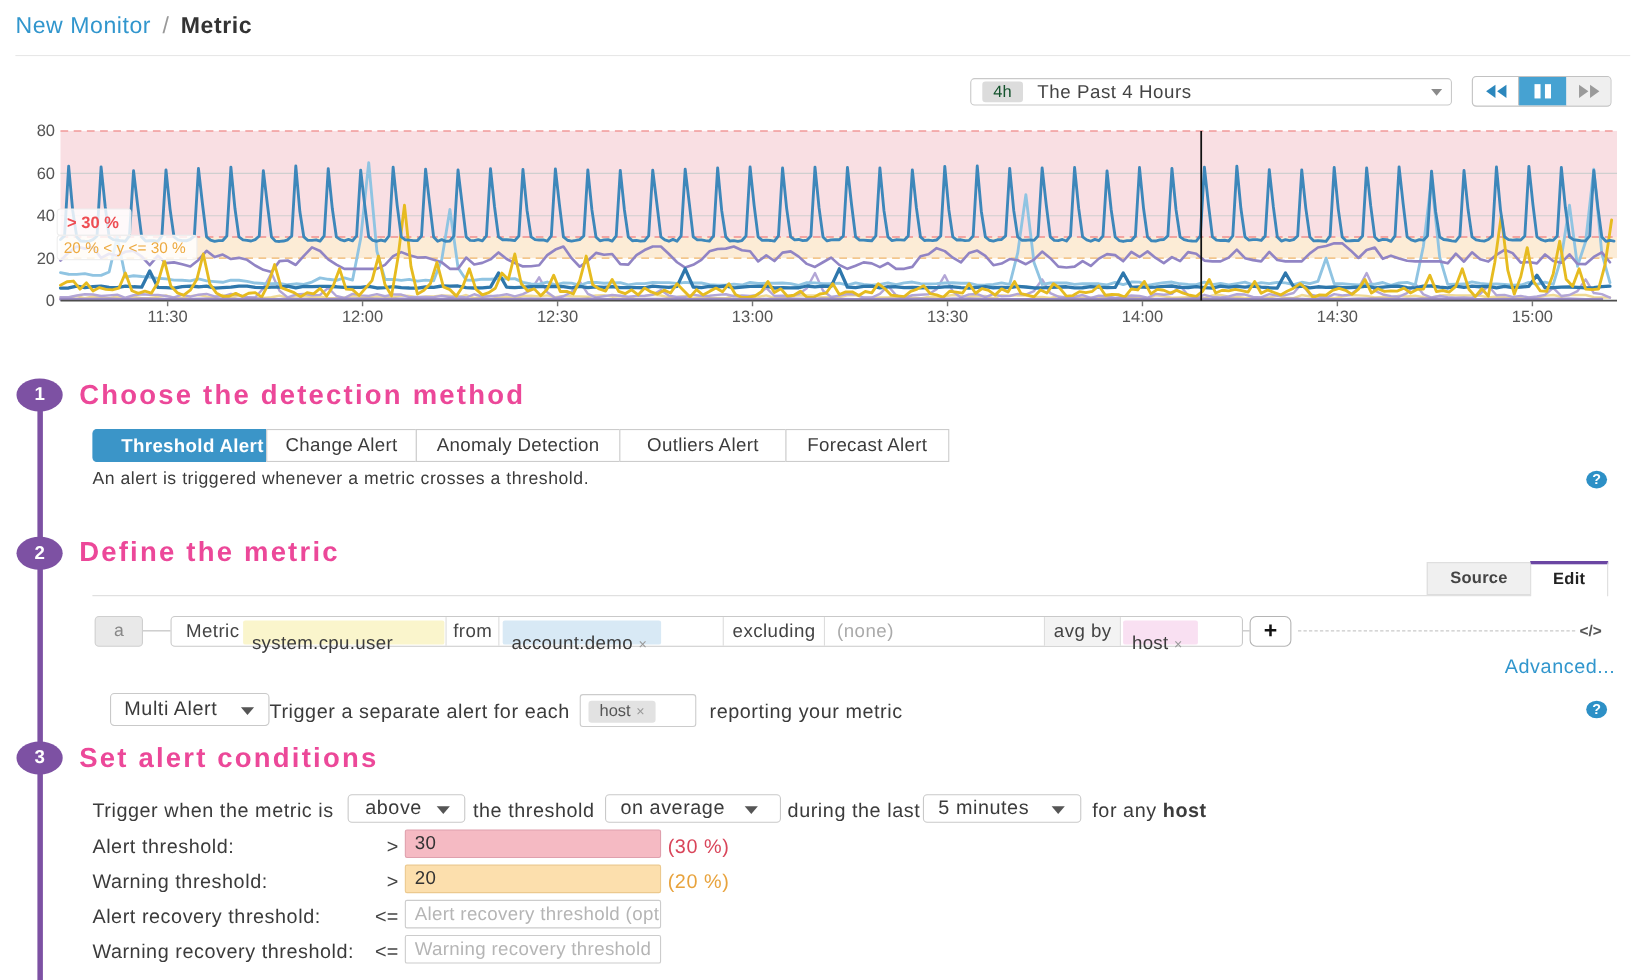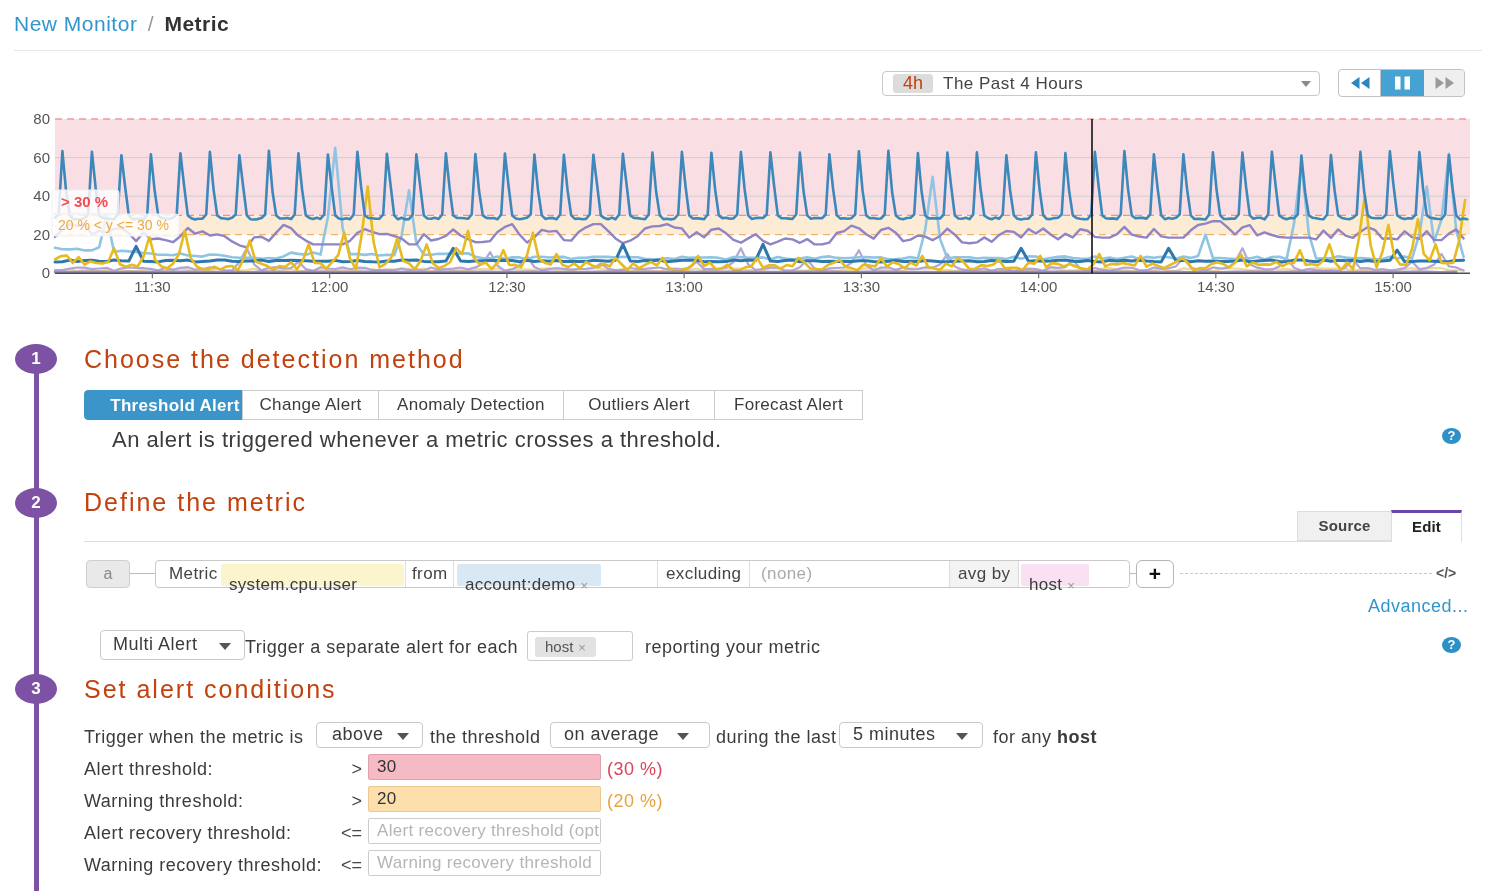--- a/index.html
+++ b/index.html
@@ -6,34 +6,34 @@
 html,body { width:1496px; height:891px; background:#fff; }
 body { font-family:"Liberation Sans",sans-serif; position:relative; overflow:hidden; color:#3b3b3b; }
 .abs { position:absolute; }
 .crumb { left:14px; top:12px; font-size:21px; letter-spacing:0.5px; }
 .crumb a { color:#3196cd; text-decoration:none; }
 .crumb .sep { color:#999; font-weight:400; padding:0 4px; }
 .crumb b { color:#333; }
 .hr1 { left:14px; top:50px; width:1468px; height:1px; background:#e7e7e7; }
 
 .tsel { left:882px; top:71px; width:438px; height:25px; border:1px solid #c9c9c9; border-radius:4px; background:#fff; }
-.tbadge { left:10px; top:2px; height:19px; padding:0 10px; background:#dcdcdc; border-radius:3px; font-size:18px; color:#c2410c; line-height:19px; }
+.tbadge { left:10px; top:2px; height:19px; padding:0 10px; background:#dcdcdc; border-radius:3px; font-size:15px; color:#14532d; line-height:19px; }
 .tlabel { left:60px; top:2px; font-size:17px; color:#444; letter-spacing:0.5px; }
 .tcaret { left:418px; top:9px; width:0; height:0; border-left:5.5px solid transparent; border-right:5.5px solid transparent; border-top:6.5px solid #8a8a8a; }
 .btns { left:1338px; top:69px; width:127px; height:28px; border:1px solid #c2c2c2; border-radius:4px; background:#efefef; overflow:hidden; }
 .bseg { position:absolute; top:0; height:26px; }
 
 .vline { left:34px; top:358px; width:5px; height:533px; background:#7d51a3; }
 .numc { width:42px; height:30px; border-radius:50%; background:#7d51a3; color:#fff; font-weight:bold; font-size:17px; text-align:center; line-height:30px; }
-h2.sec { position:absolute; left:84px; color:#c2410c; font-size:25px; letter-spacing:2px; font-weight:normal; white-space:nowrap; }
+h2.sec { position:absolute; left:72px; color:#ec4899; font-size:25px; letter-spacing:2px; font-weight:bold; white-space:nowrap; }
 
 .tabs { left:84px; top:390px; height:30px; font-size:17px; letter-spacing:0.3px; }
 .tab { position:absolute; top:0; height:30px; line-height:28px; text-align:center; border:1px solid #ccc; background:#fff; color:#3b3b3b; }
 .tab.on { background:#3b95c8; border-color:#3b95c8; color:#fff; font-weight:bold; border-radius:4px 0 0 4px; line-height:30px; }
-.desc { left:84px; top:427px; font-size:22px; letter-spacing:0.5px;margin-left:28px; }
+.desc { left:84px; top:427px; font-size:16px; letter-spacing:0.5px; }
 .help { width:19px; height:16px; border-radius:50%; background:#2d90c6; color:#fff; font-size:13px; font-weight:bold; text-align:center; line-height:16px; }
 
 .srctab { left:1297px; top:511px; width:95px; height:30px; background:#f0f0f0; border:1px solid #ddd; font-size:15px; font-weight:bold; color:#444; text-align:center; line-height:28px; letter-spacing:0.2px; }
 .edittab { left:1391px; top:510px; width:71px; height:32px; background:#fff; border-left:1px solid #ddd; border-right:1px solid #ddd; border-top:3px solid #6b46a3; font-size:15px; font-weight:bold; color:#222; text-align:center; line-height:27px; letter-spacing:0.2px; }
 .hr2 { left:84px; top:541px; width:1307px; height:1px; background:#ddd; }
 
 .abox { left:86px; top:560px; width:44px; height:28px; background:#e9e9e9; border:1px solid #cfcfcf; border-radius:4px; color:#888; font-size:16px; text-align:center; line-height:26px; }
 .conn { top:573px; height:1px; background:#bbb; }
 .qwrap { left:155px; top:560px; width:975px; height:28px; border:1px solid #c9c9c9; border-radius:4px; background:#fff; font-size:16px; }
 .qit { position:absolute; top:0; height:26px; line-height:26px; white-space:nowrap; color:#444; font-size:17px; letter-spacing:0.4px; }

